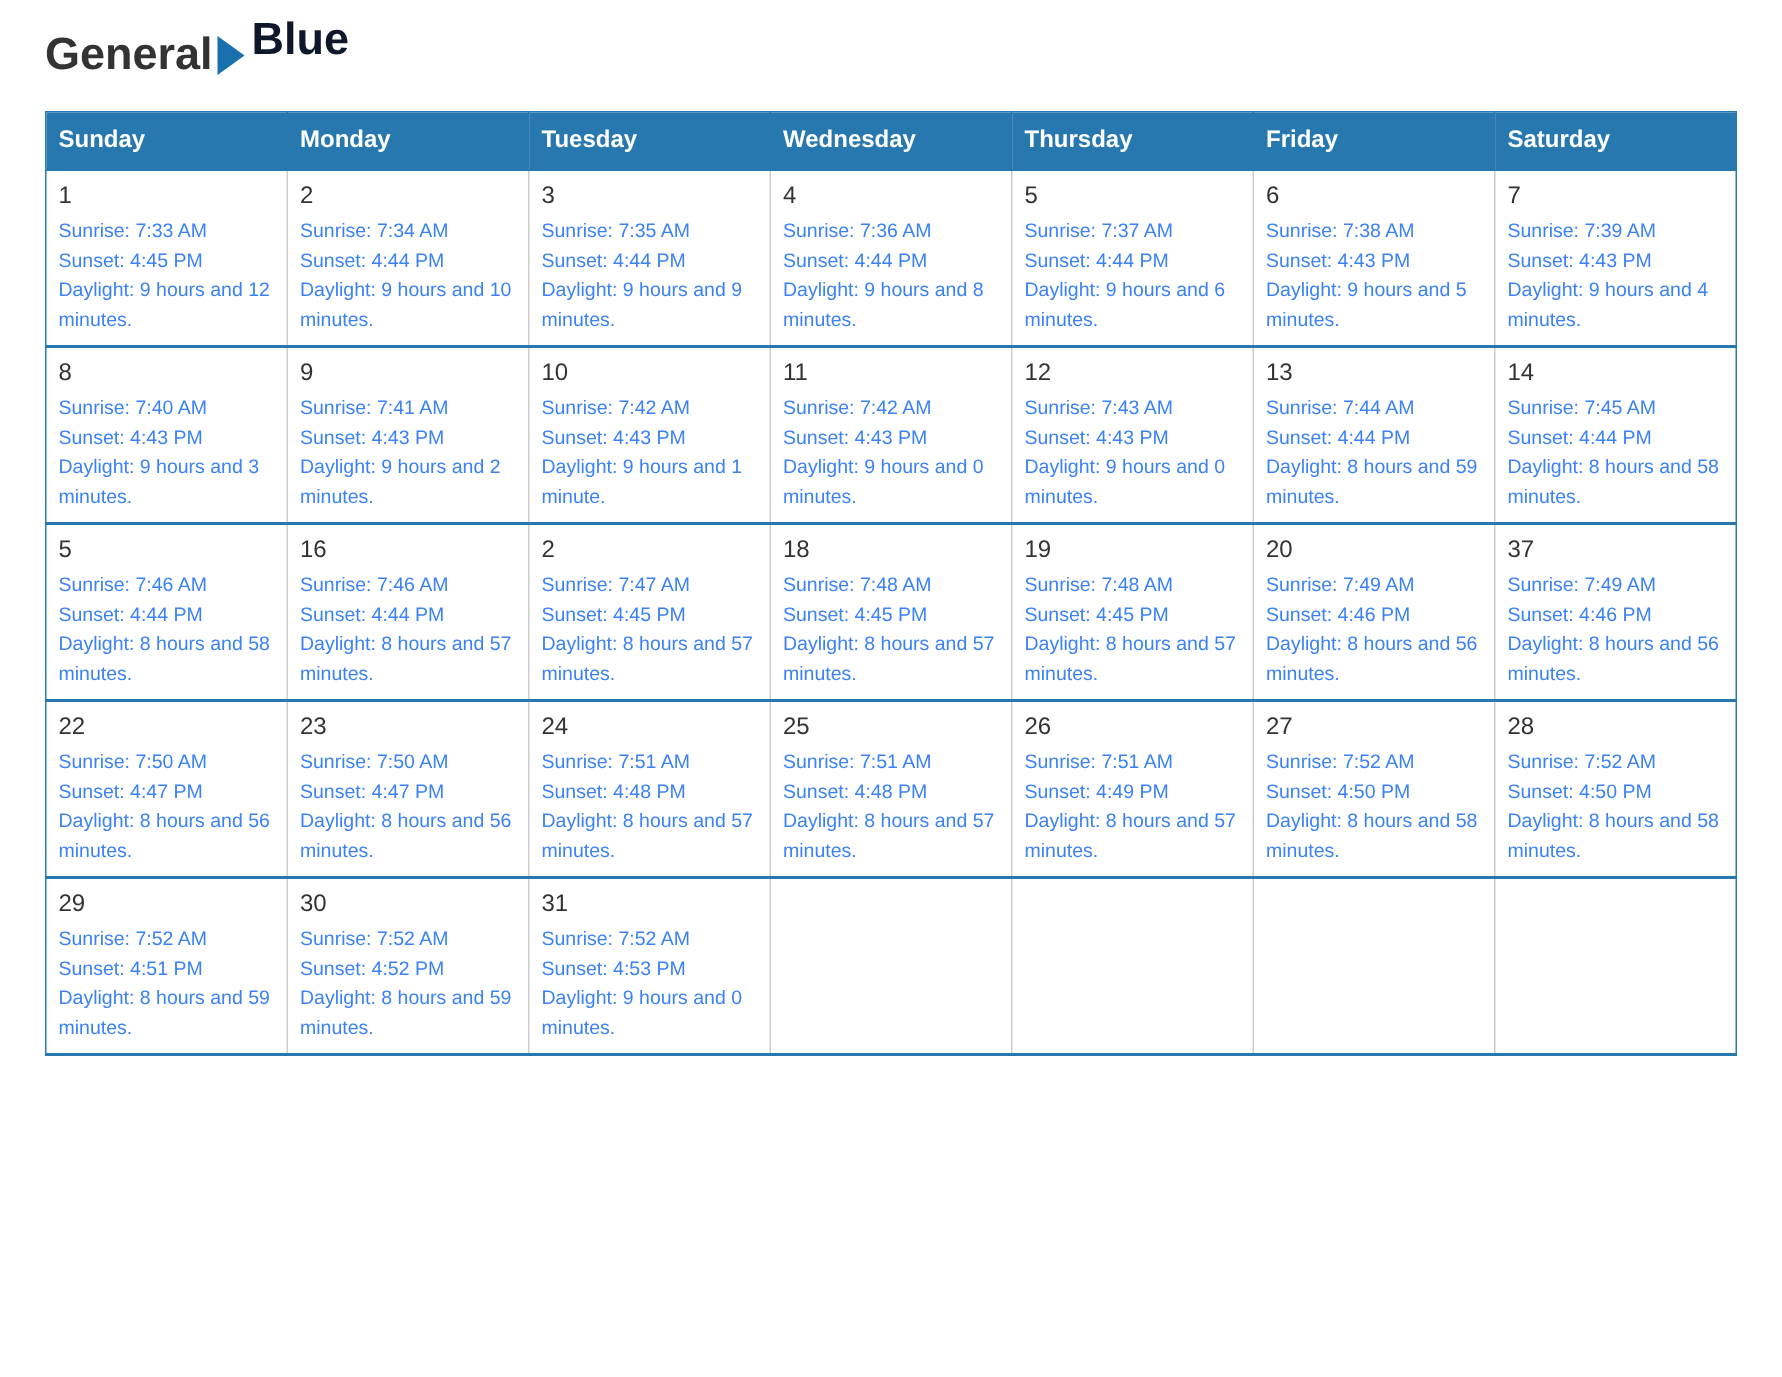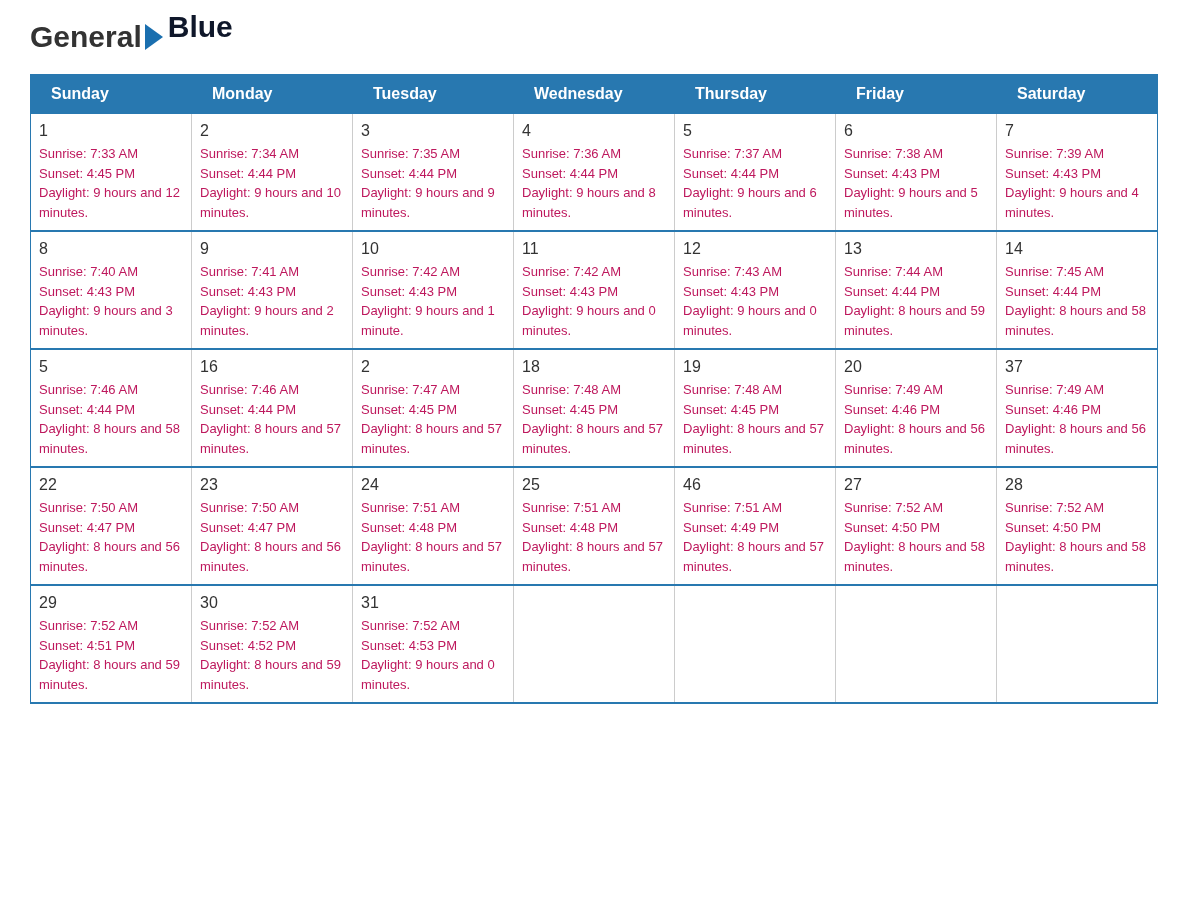--- a/index.html
+++ b/index.html
@@ -37,21 +37,21 @@
     table {
       width: 100%;
       border-collapse: collapse;
       table-layout: fixed;
     }
     thead tr {
       background-color: #2878b0;
       color: #fff;
     }
     thead th {
-      padding: 10px 20px;
+      padding: 10px 8px;
       font-size: 16px;
       font-weight: bold;
       text-align: left;
       border: 1px solid #2878b0;
     }
     tbody tr {
       border-bottom: 2px solid #2878b0;
     }
     tbody td {
       padding: 8px 8px;
@@ -67,21 +67,21 @@
     tbody td:last-child { border-right: 1px solid #2878b0; }
     .day-num {
       font-size: 16px;
       font-weight: normal;
       display: block;
       margin-bottom: 4px;
     }
     .day-info {
       font-size: 13px;
       line-height: 1.5;
-      color: #be185d;
+      color: #3b82f6;
     }
     .empty-cell { background: #fff; }
   </style>
 </head>
 <body>
 
 <div class="header">
   <div class="logo">
     <div style="display:flex; flex-direction:row; align-items:flex-start;">
       <div style="display:flex; align-items:center; font-size:30px; font-weight:bold;">
@@ -211,21 +211,21 @@
         </td>
         <td>
           <span class="day-num">24</span>
 <div class="day-info">Sunrise: 7:51 AM<br>Sunset: 4:48 PM<br>Daylight: 8 hours and 57 minutes.</div>
         </td>
         <td>
           <span class="day-num">25</span>
 <div class="day-info">Sunrise: 7:51 AM<br>Sunset: 4:48 PM<br>Daylight: 8 hours and 57 minutes.</div>
         </td>
         <td>
-          <span class="day-num">46</span>
+          <span class="day-num">26</span>
 <div class="day-info">Sunrise: 7:51 AM<br>Sunset: 4:49 PM<br>Daylight: 8 hours and 57 minutes.</div>
         </td>
         <td>
           <span class="day-num">27</span>
 <div class="day-info">Sunrise: 7:52 AM<br>Sunset: 4:50 PM<br>Daylight: 8 hours and 58 minutes.</div>
         </td>
         <td>
           <span class="day-num">28</span>
 <div class="day-info">Sunrise: 7:52 AM<br>Sunset: 4:50 PM<br>Daylight: 8 hours and 58 minutes.</div>
         </td>

